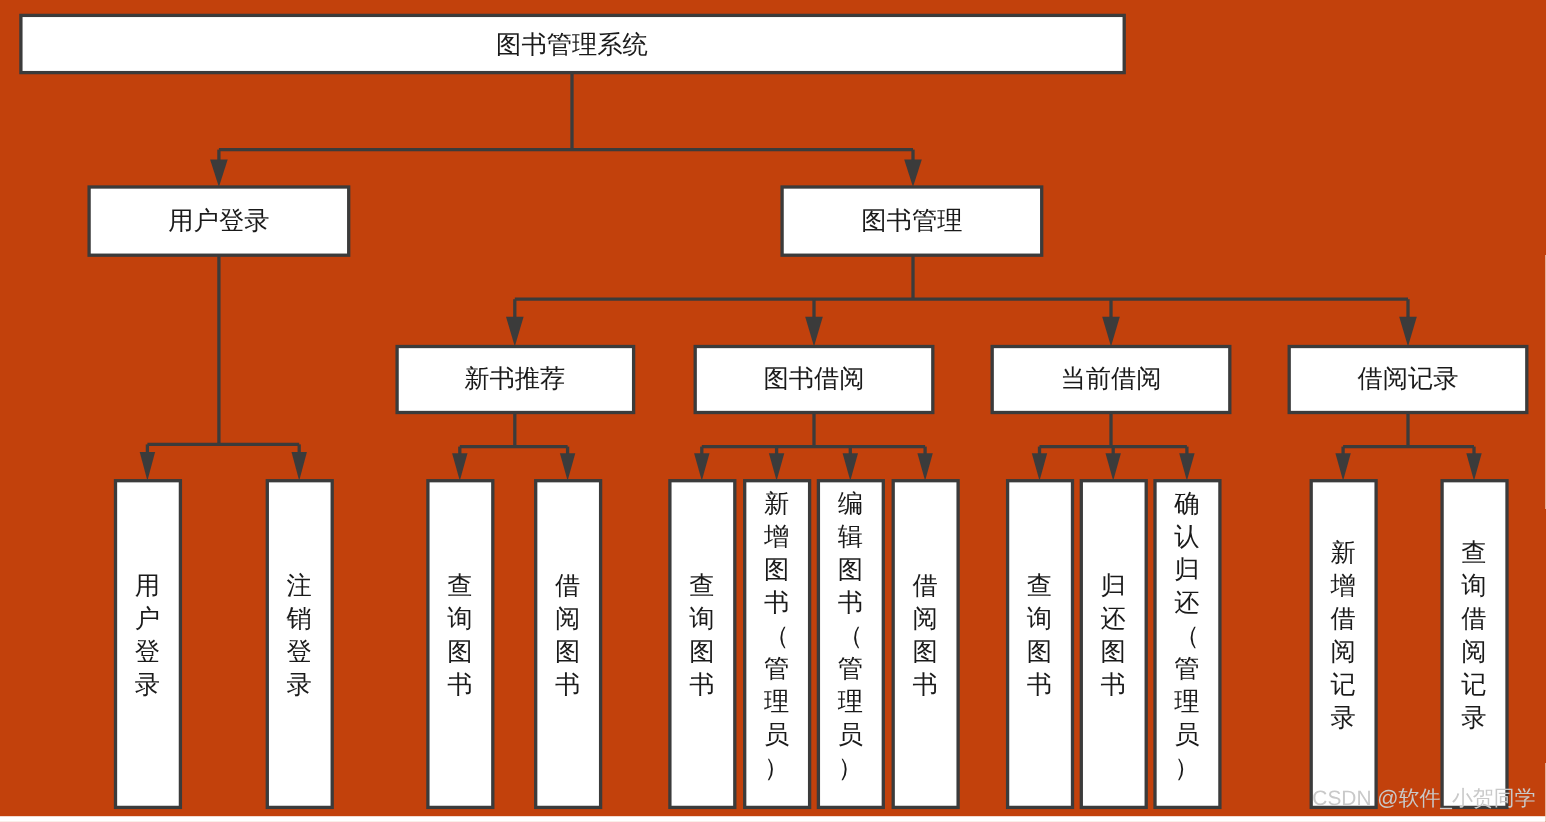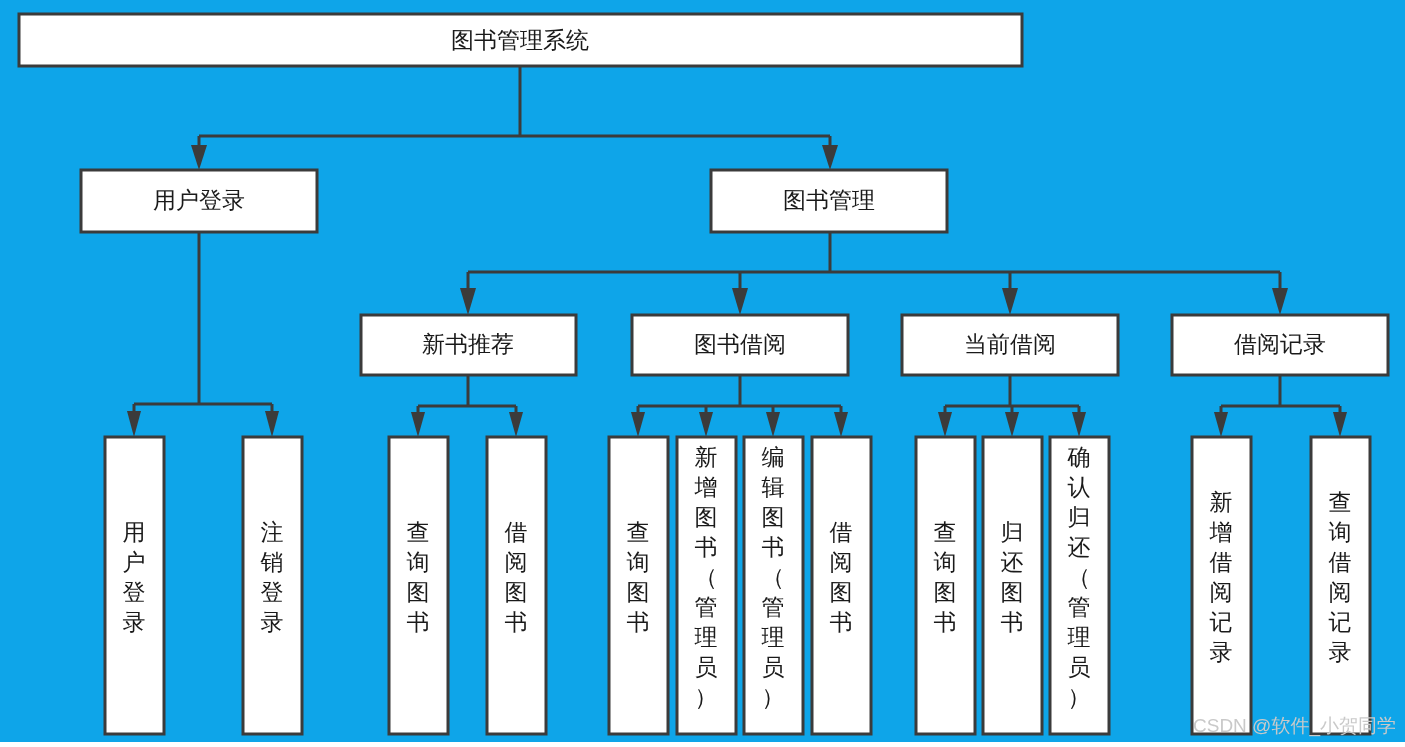--- a/index.html
+++ b/index.html
@@ -11,21 +11,21 @@
   body {
     width: 1405px;
     height: 747px;
     font-family: "Liberation Sans", "DejaVu Sans", sans-serif;
     overflow: hidden;
   }
   #diagram-root {
     position: relative;
     width: 1405px;
     height: 742px;
-    background: #0ea5e9;
+    background: #c2410c;
   }
   svg#flowchart {
     position: absolute;
     left: 0;
     top: 0;
     width: 1405px;
     height: 747px;
     display: block;
   }
   .node-rect {

